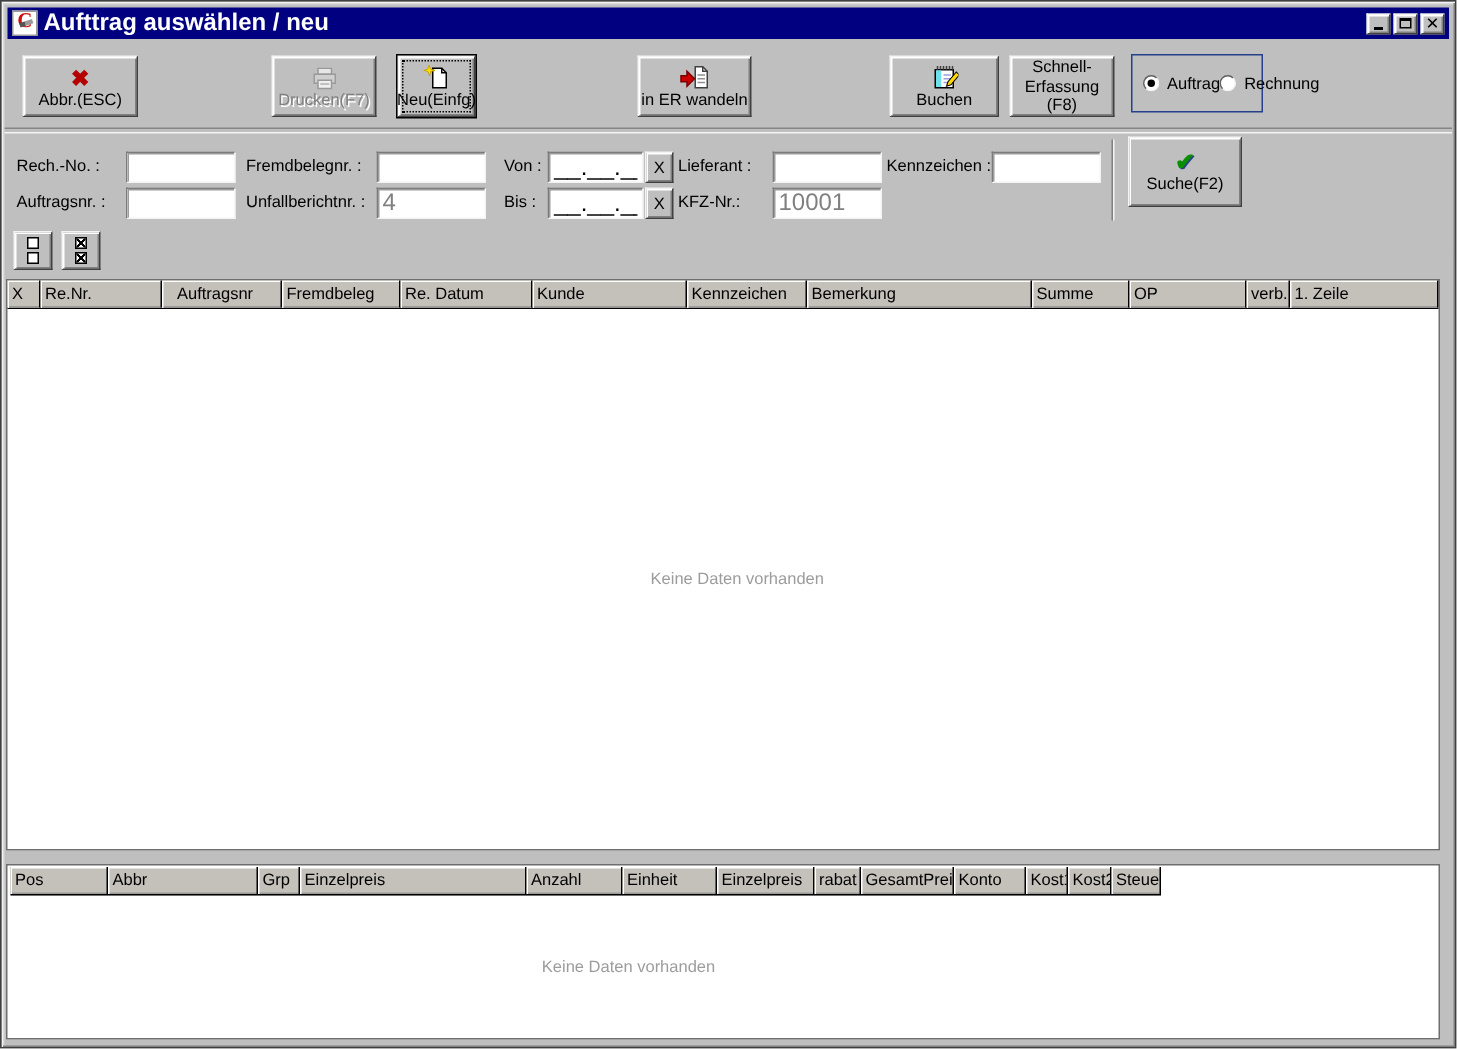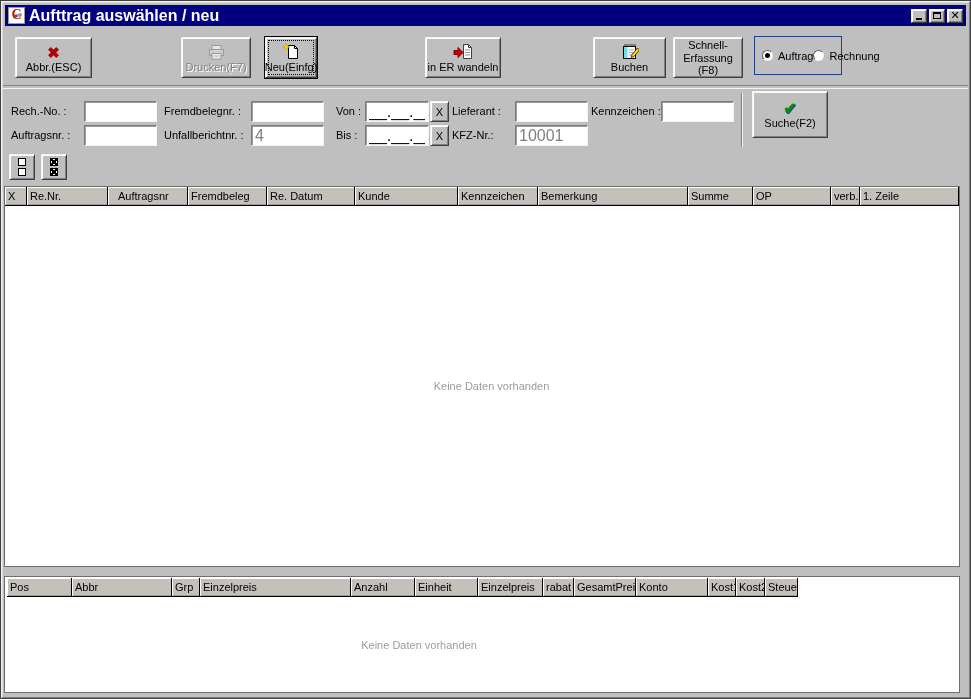--- a/index.html
+++ b/index.html
@@ -279,21 +279,21 @@
     <div class="hrow" style="left:2px; top:1px;">
       <div class="hcell" style="width:65px;">Pos</div>
       <div class="hcell" style="width:100px;">Abbr</div>
       <div class="hcell" style="width:28px;">Grp</div>
       <div class="hcell" style="width:151px;">Einzelpreis</div>
       <div class="hcell" style="width:64px;">Anzahl</div>
       <div class="hcell" style="width:63px;">Einheit</div>
       <div class="hcell" style="width:65px;">Einzelpreis</div>
       <div class="hcell" style="width:31px;">rabat</div>
       <div class="hcell" style="width:62px;">GesamtPreis</div>
-      <div class="hcell" style="width:72px;">Konto</div>
+      <div class="hcell" style="width:48px;">Konto</div>
       <div class="hcell" style="width:28px;">Kost1</div>
       <div class="hcell" style="width:29px;">Kost2</div>
       <div class="hcell" style="width:33px;">Steuer</div>
     </div>
     <div class="empty-text positions-empty">Keine Daten vorhanden</div>
   </div>
 
 </div>
 
 </body></html>

